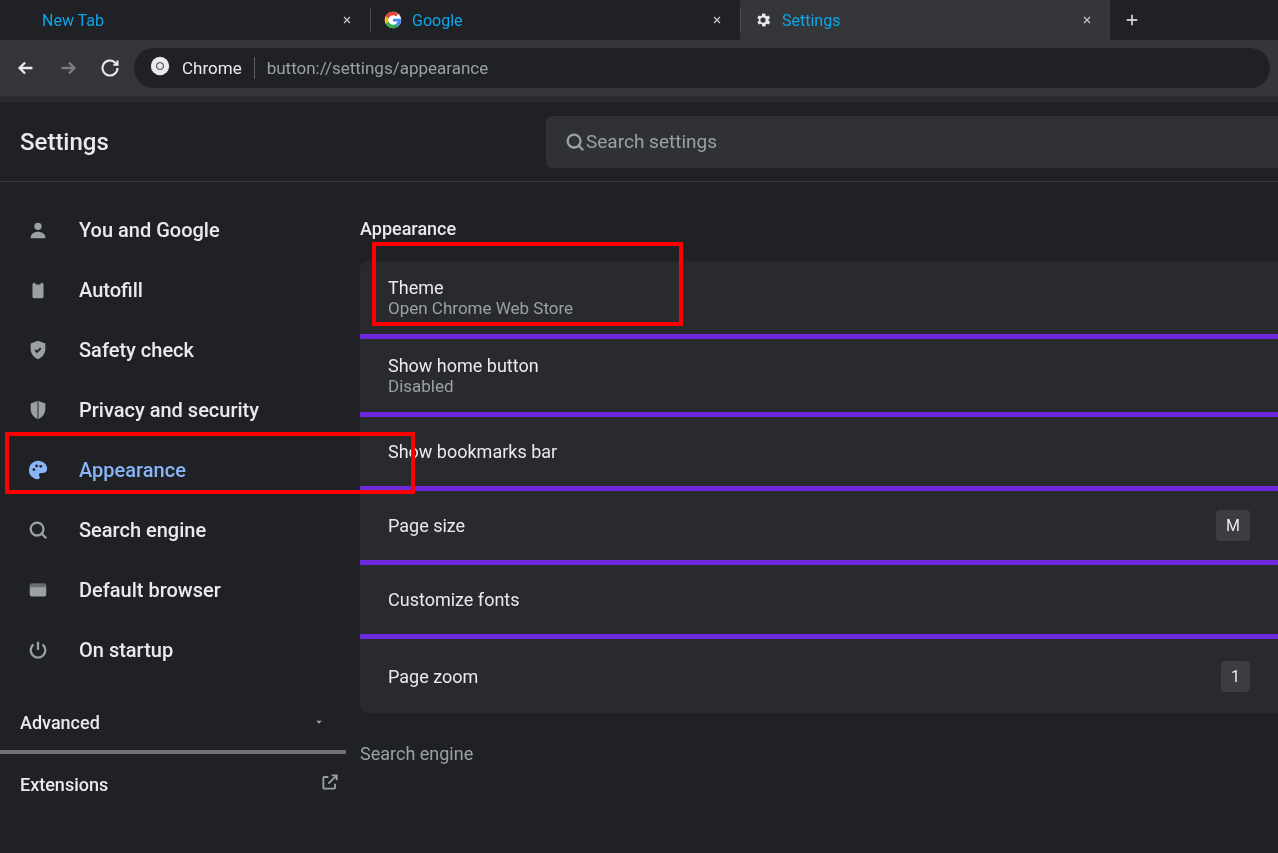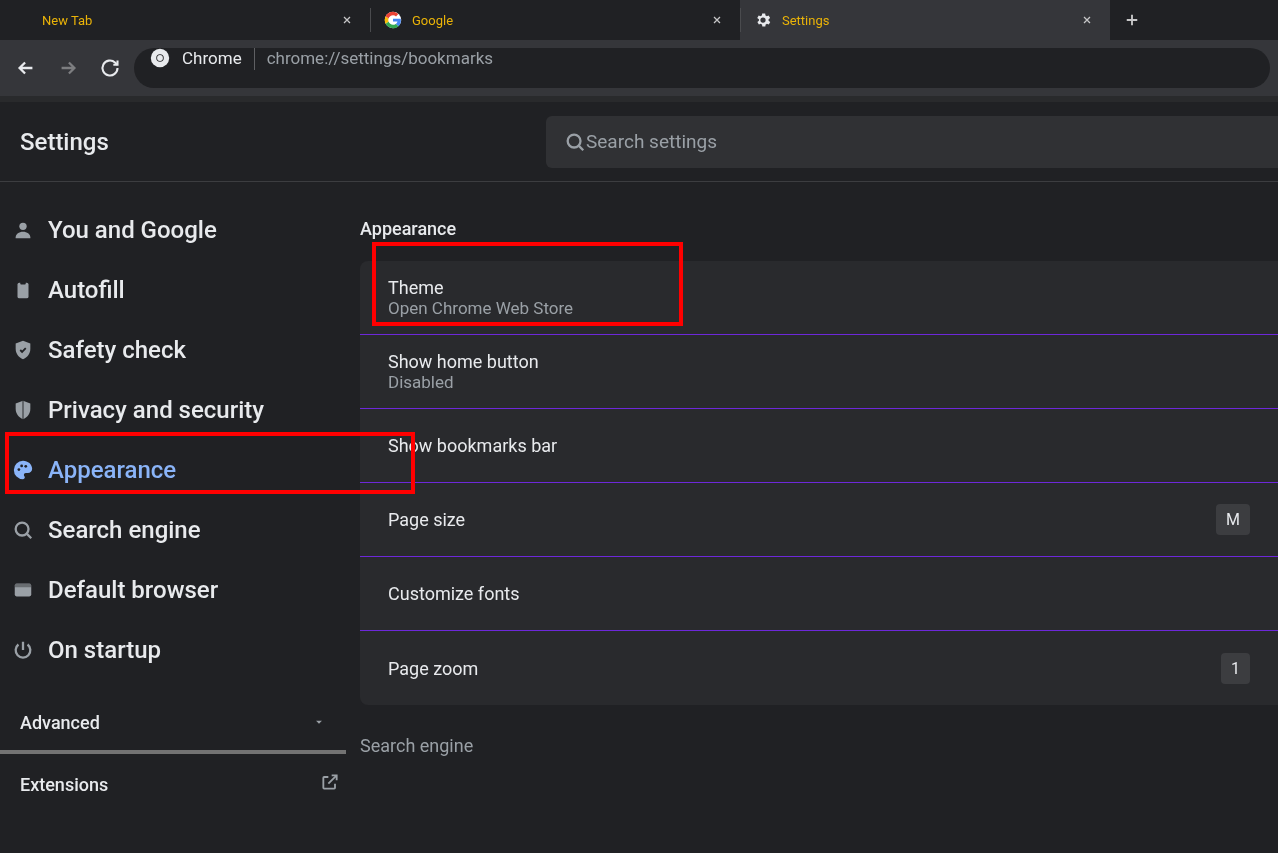--- a/index.html
+++ b/index.html
@@ -20,22 +20,22 @@
     background: #202124;
   }
   .tab {
     display: flex;
     align-items: center;
     padding: 11px 14px;
     min-width: 200px;
     max-width: 370px;
     flex: 1;
     gap: 10px;
-    color: #eab308;
-    font-size: 13px;
+    color: #0ea5e9;
+    font-size: 16px;
     position: relative;
     cursor: pointer;
   }
   .tab.inactive { background: #202124; }
   .tab.active { background: #35363a; }
   .tab .favicon {
     width: 18px; height: 18px; display:flex; align-items:center; justify-content:center;
   }
   .tab .title { flex: 1; white-space: nowrap; overflow: hidden; text-overflow: ellipsis; }
   .tab .close {
@@ -73,21 +73,21 @@
     cursor:pointer;
     border-radius:50%;
   }
   .tool-btn.dim { color:#7d7e80; }
   .omnibox {
     flex:1;
     height:40px;
     background:#202124;
     border-radius:20px;
     display:flex;
-    align-items:flex-start;
+    align-items:center;
     padding: 0 16px;
     gap: 12px;
   }
   .omnibox .chrome-label {
     color:#e8eaed;
     font-size:17px;
   }
   .omnibox .divider {
     width:1px; height:22px; background:#5f6063;
   }
@@ -141,24 +141,24 @@
   
   .nav {
     width: 360px;
     padding: 18px 0 0 0;
     position:relative;
   }
   .nav-item {
     display:flex;
     align-items:center;
     height: 60px;
-    padding-left: 10px;
-    gap: 12px;
-    color:#e8eaed;
-    font-size:24px;
+    padding-left: 25px;
+    gap: 28px;
+    color:#e8eaed;
+    font-size:20px;
     font-weight:500;
     cursor:pointer;
   }
   .nav-item .icon {
     width:26px; height:26px; color:#9aa0a6;
     display:flex; align-items:center; justify-content:center;
   }
   .nav-item.active { color:#8ab4f8; }
   .nav-item.active .icon { color:#8ab4f8; }
 
@@ -206,21 +206,21 @@
     background:#292a2d;
     border-radius: 8px 0 0 8px;
     overflow:hidden;
   }
   .row {
     display:flex;
     align-items:center;
     justify-content:space-between;
     min-height:74px;
     padding: 16px 28px;
-    border-bottom:1px solid #6d28d9;
+    border-bottom:5px solid #6d28d9;
     cursor:pointer;
   }
   .row:last-child { border-bottom:none; }
   .row .primary { font-size:18px; color:#e8eaed; }
   .row .secondary { font-size:17px; color:#9aa0a6; margin-top:0; }
   .row .value-box {
     background:#3c3d40;
     border-radius:4px;
     padding:6px 10px;
     font-size:16px;
@@ -312,21 +312,21 @@
   <div class="omnibox">
     <span>
       <svg width="20" height="20" viewBox="0 0 48 48">
           <circle cx="24" cy="24" r="22" fill="#e8eaed"></circle>
           <circle cx="24" cy="24" r="9" fill="#202124"></circle>
           <circle cx="24" cy="24" r="7" fill="#e8eaed"></circle>
         </svg>
     </span>
     <span class="chrome-label">Chrome</span>
     <span class="divider"></span>
-    <span class="url-path">chrome://settings/bookmarks</span>
+    <span class="url-path">button://settings/appearance</span>
   </div>
 </div>
 
 <div class="subbar"></div>
 
 <div class="settings-header">
   <div class="settings-title">Settings</div>
   <div class="search-wrap">
     <svg width="22" height="22" viewBox="0 0 24 24" fill="none" stroke="currentColor" stroke-width="2.5">
         <circle cx="11" cy="11" r="7"></circle>

